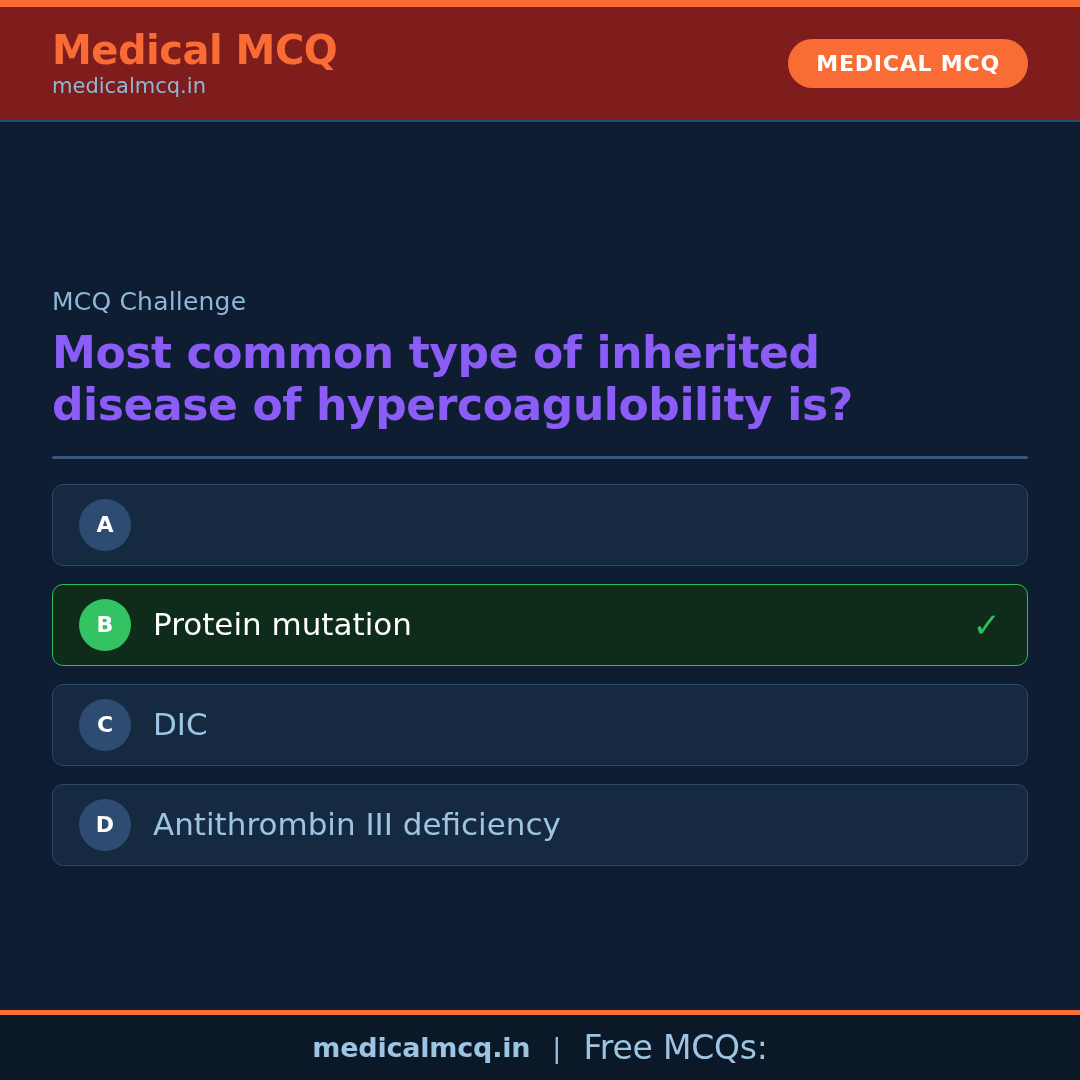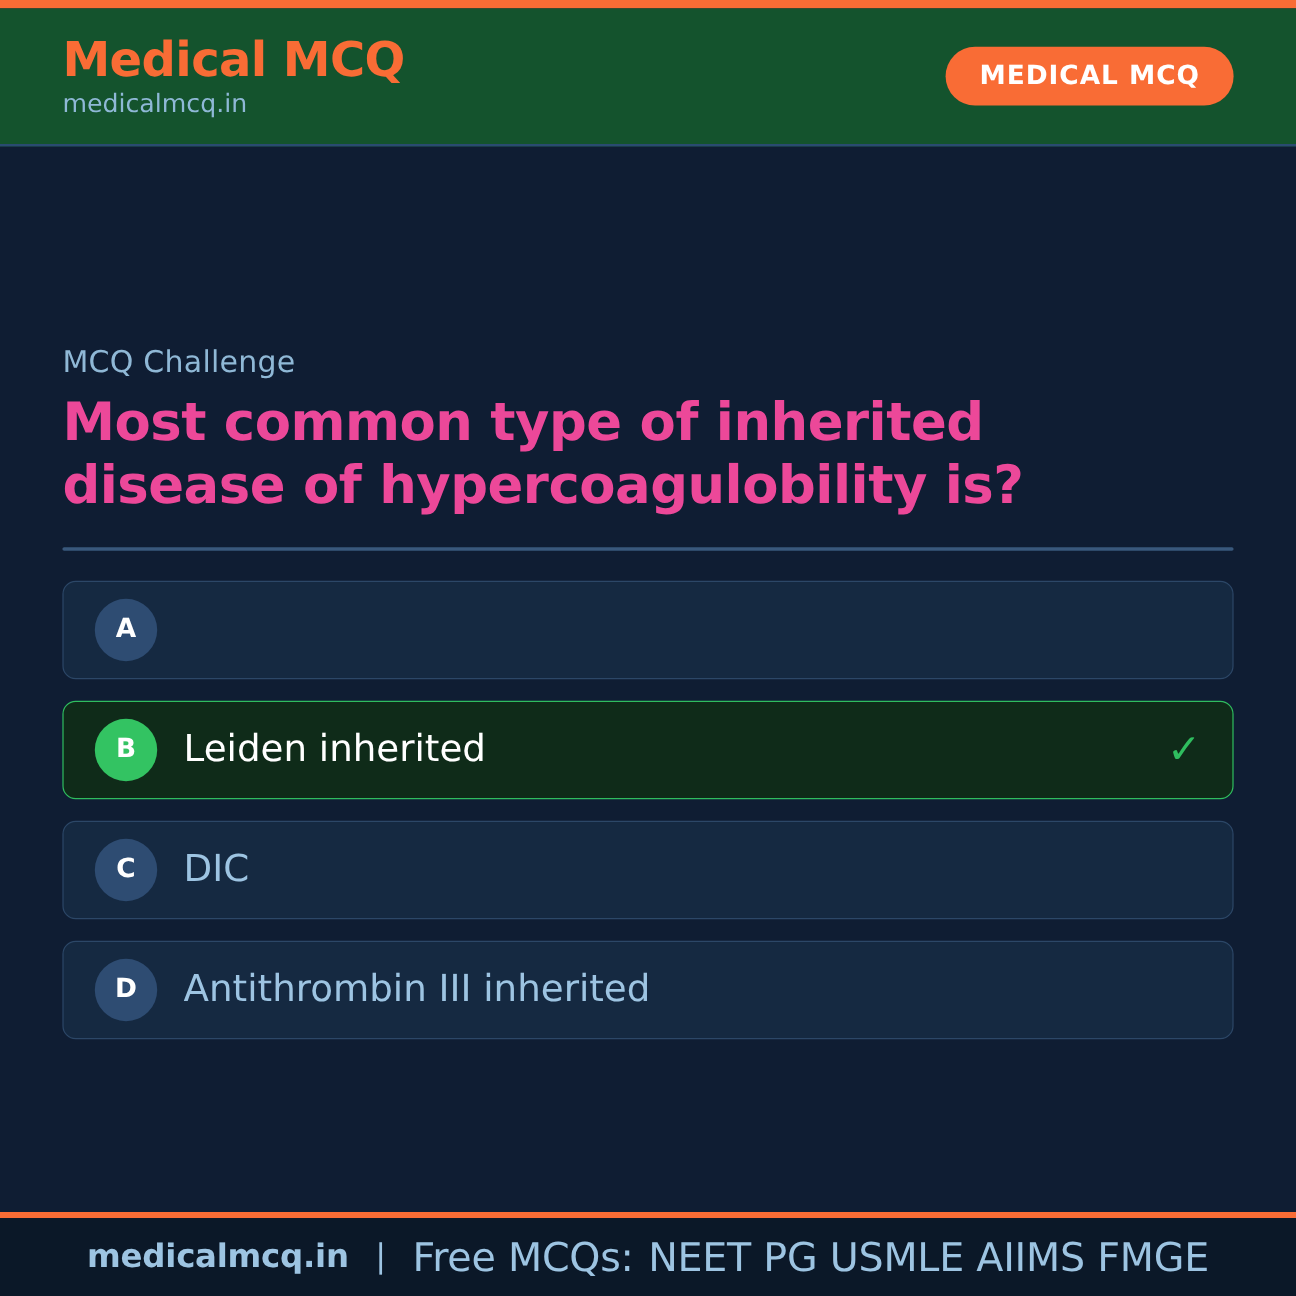--- a/index.html
+++ b/index.html
@@ -20,21 +20,21 @@
   .top-accent {
     height:7px;
     background:#f96c35;
     flex:0 0 auto;
   }
 
   
   .header {
     flex:0 0 auto;
     height:115px;
-    background:#14532d;
+    background:#7f1d1d;
     border-bottom:2px solid #2a4b71;
     display:flex;
     align-items:center;
     justify-content:space-between;
     padding:0 52px 0 52px;
   }
   .brand-block { display:flex; flex-direction:column; justify-content:center; }
   .brand-title {
     font-family:"DejaVu Sans", sans-serif;
     font-size:40px;
@@ -77,21 +77,21 @@
     font-size:25px;
     color:#8fb8d6;
     font-weight:normal;
     letter-spacing:0.2px;
     line-height:1.2;
   }
   .q-text {
     margin-top:10px;
     font-size:44px;
     font-weight:bold;
-    color:#ec4899;
+    color:#8b5cf6;
     line-height:1.18;
     letter-spacing:-0.4px;
     max-width:960px;
   }
   .q-rule {
     margin-top:25px;
     height:3px;
     background:#39587c;
     width:976px;
     border-radius:2px;
@@ -215,44 +215,43 @@
 
       <div class="option">
 
         <span class="opt-badge">A</span>
 
       </div>
 
       <div class="option correct">
 
         <span class="opt-badge">B</span>
-        <span class="opt-text">Leiden inherited</span>
+        <span class="opt-text">Protein mutation</span>
         <span class="opt-check">✓</span>
       </div>
 
       <div class="option">
 
         <span class="opt-badge">C</span>
         <span class="opt-text">DIC</span>
 
       </div>
 
       <div class="option">
 
         <span class="opt-badge">D</span>
-        <span class="opt-text">Antithrombin III inherited</span>
+        <span class="opt-text">Antithrombin III deficiency</span>
 
       </div>
 
     </div>
   </div>
 
   <div class="footer-wrap">
     <div class="footer-rule"></div>
     <div class="footer">
       <span class="footer-site">medicalmcq.in</span>
       <span class="footer-sep">|</span>
       <span class="footer-tail">Free MCQs:</span>
-      <span class="footer-tail footer-exam">NEET PG  USMLE  AIIMS  FMGE</span>
     </div>
   </div>
 
 </div>
 
 </body></html>

